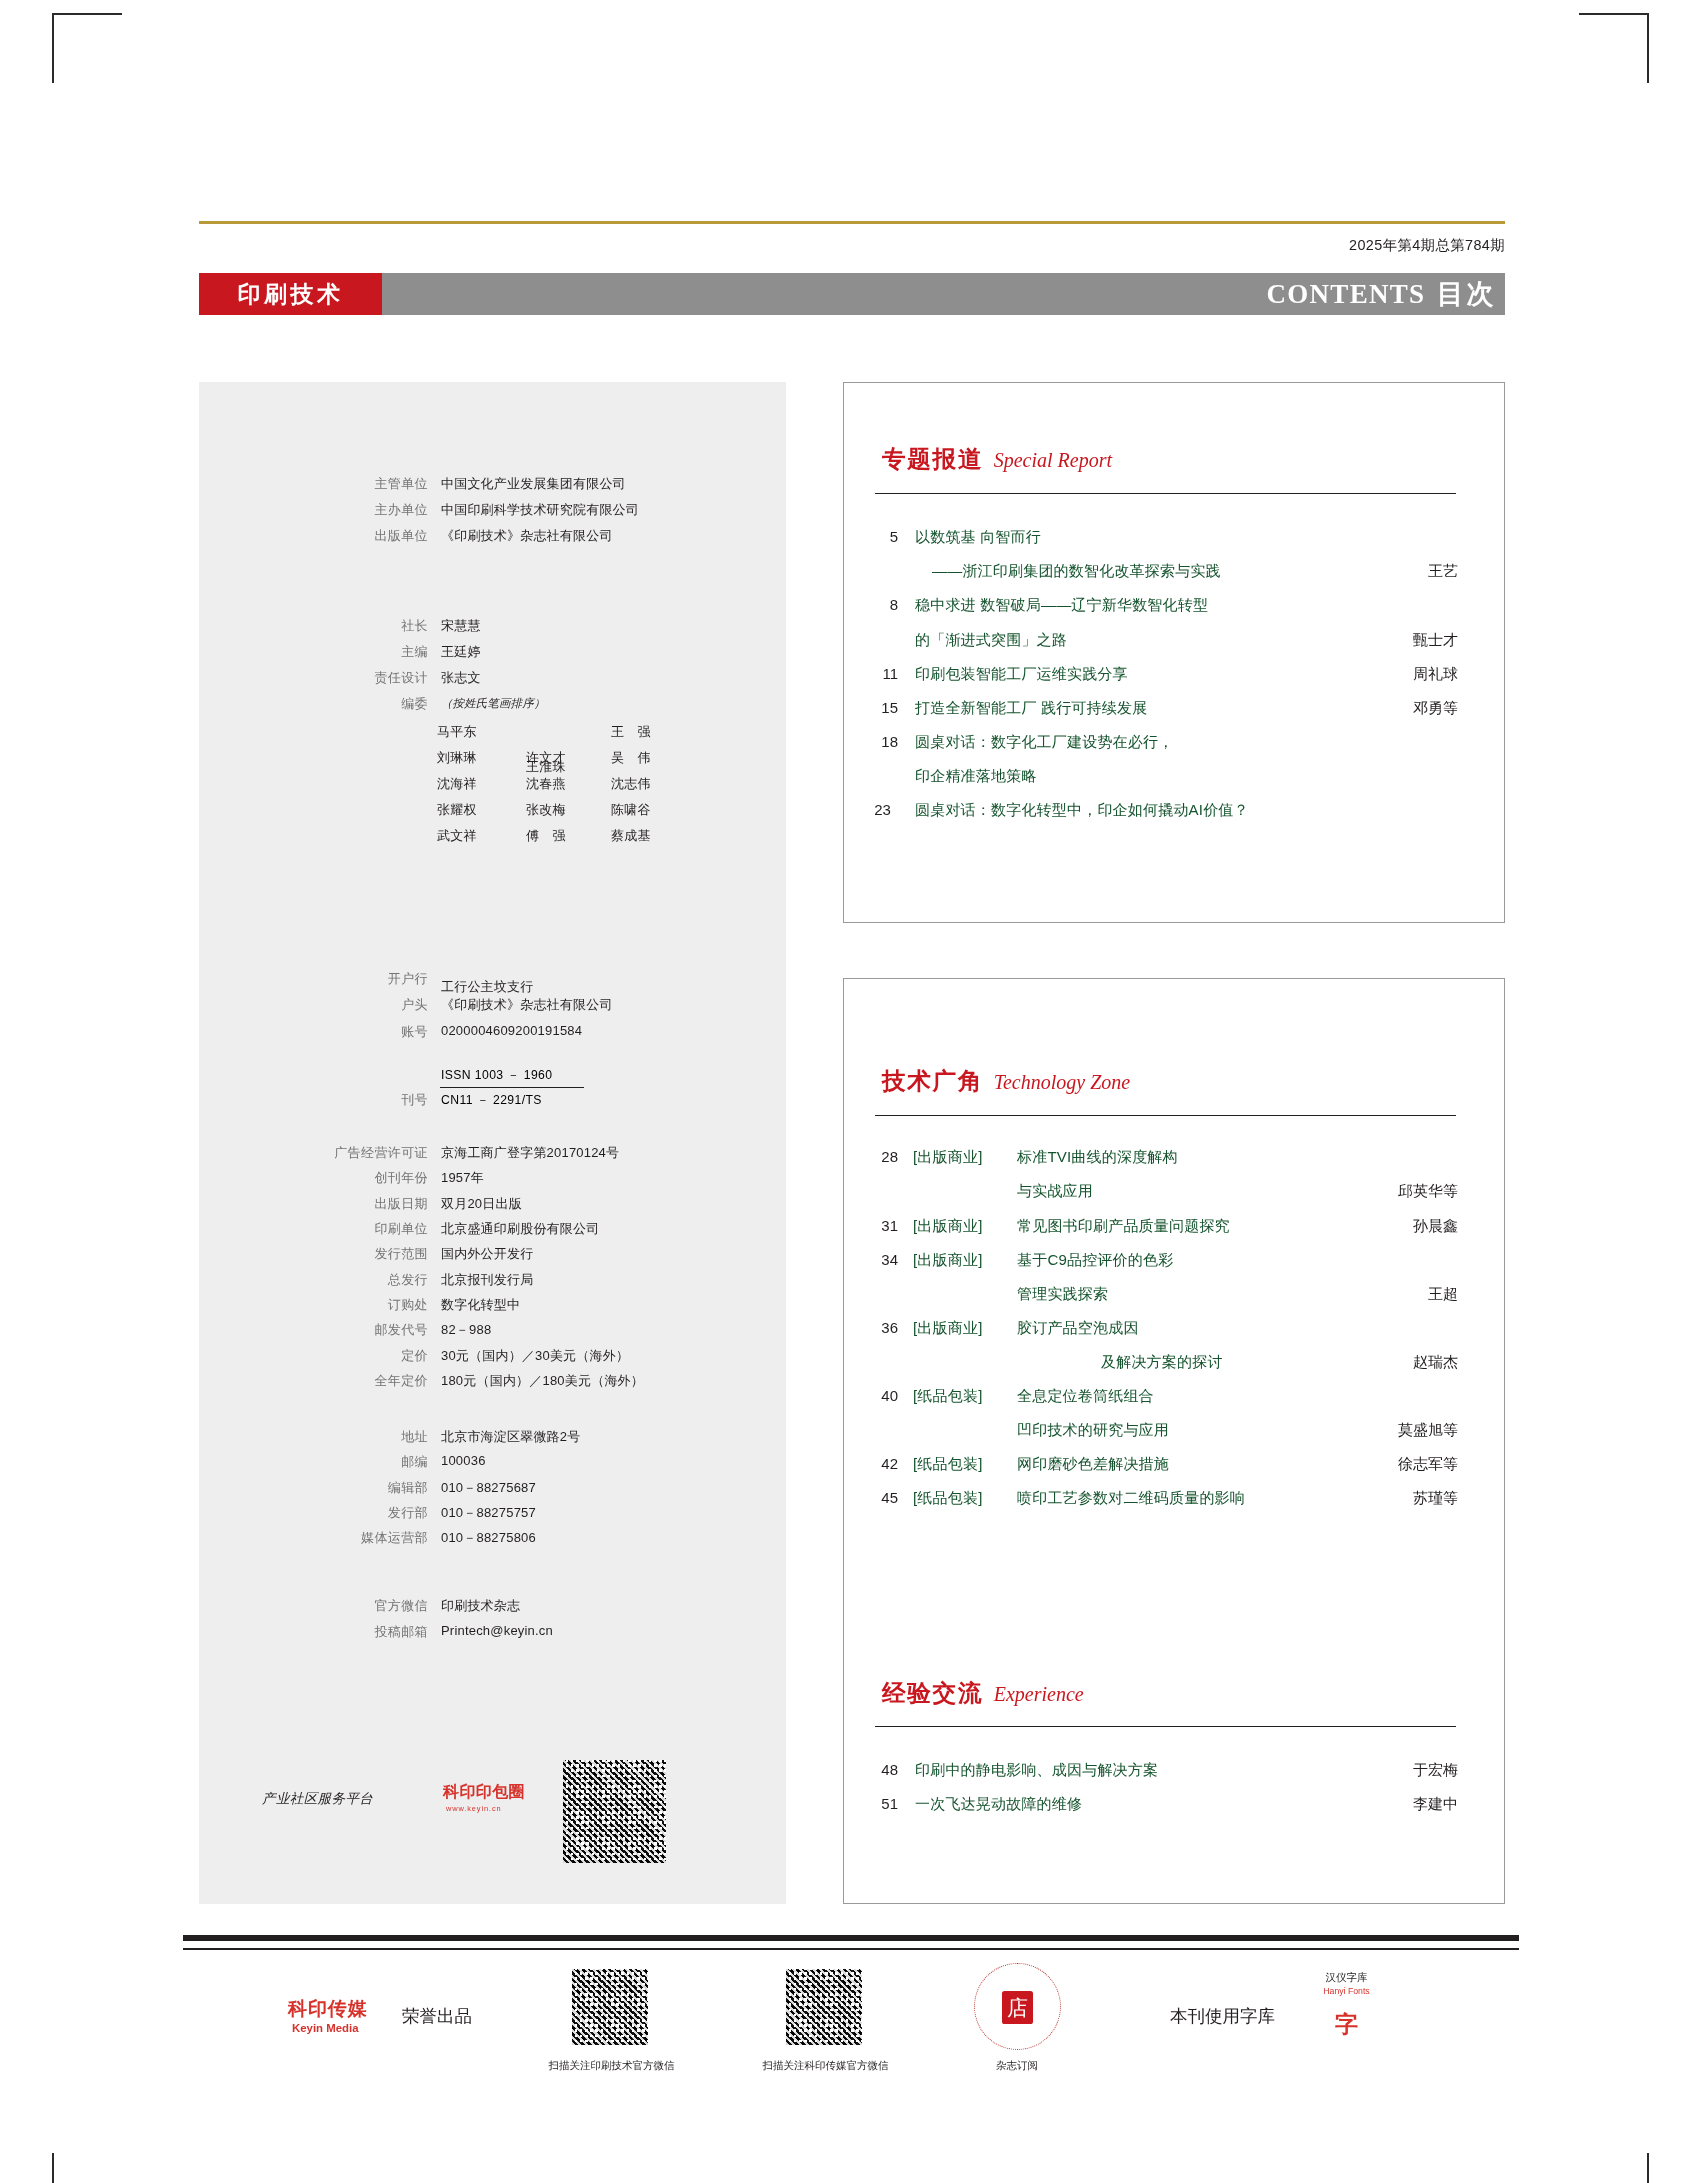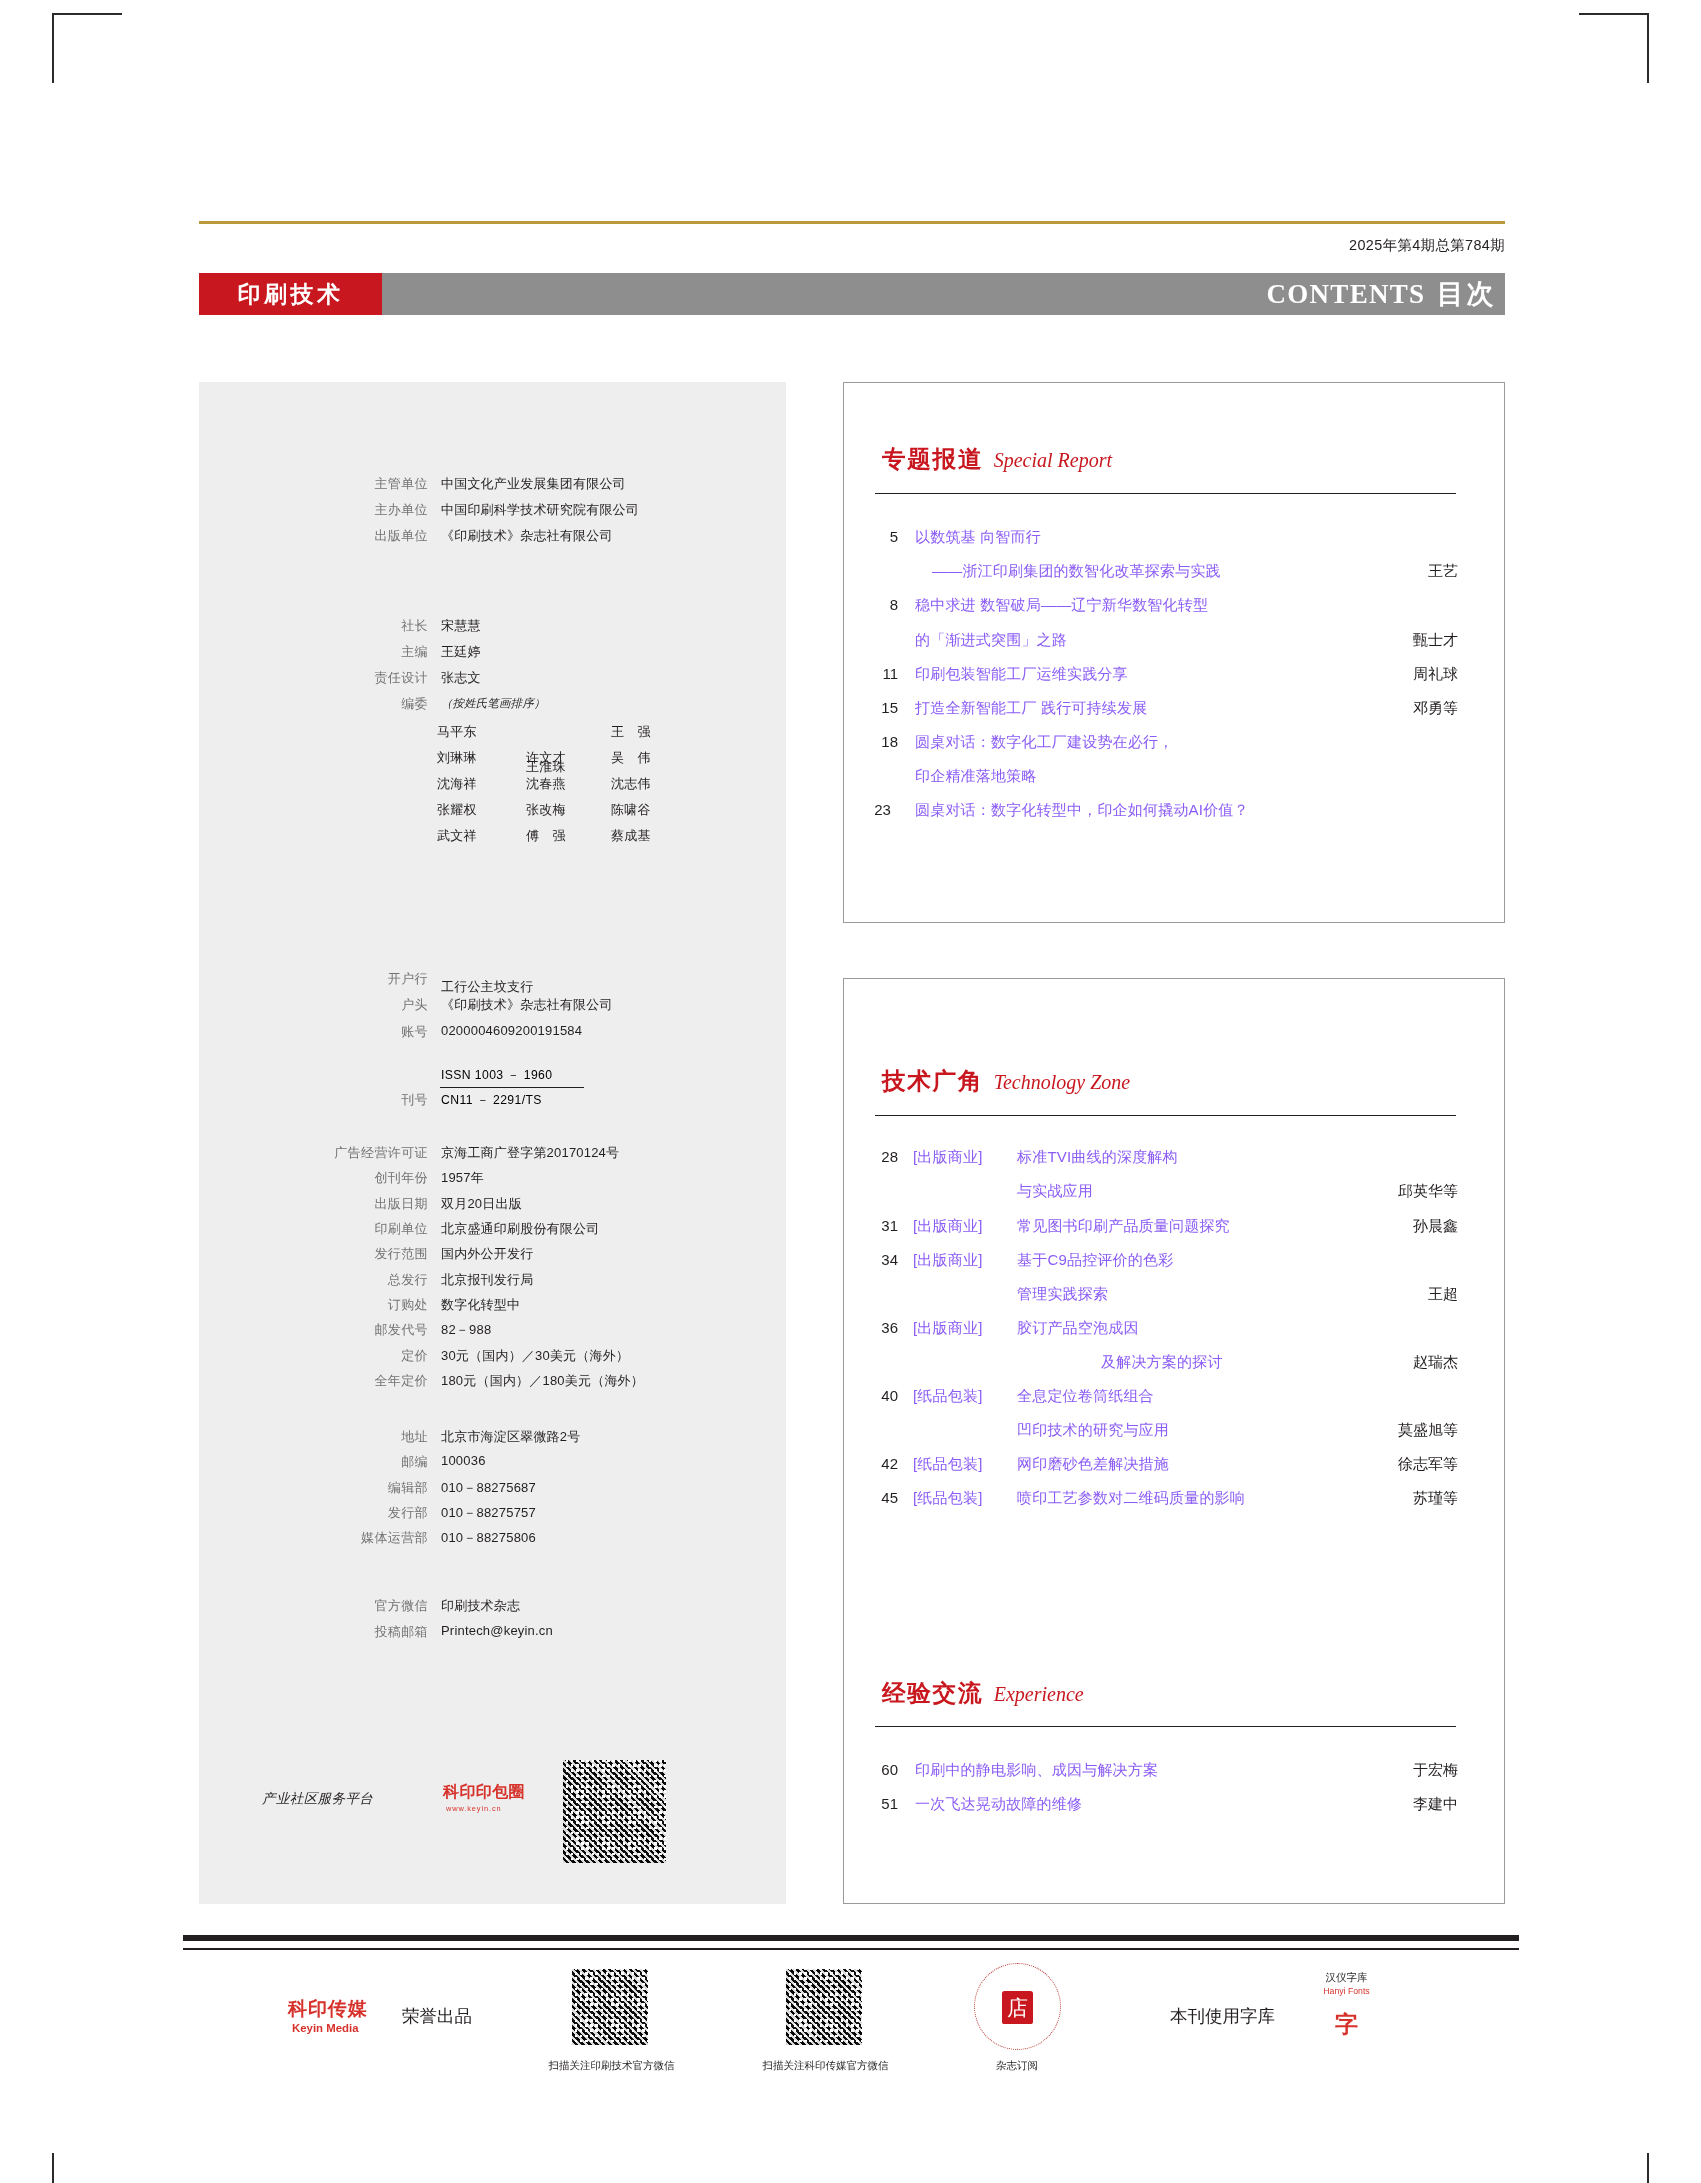--- a/index.html
+++ b/index.html
@@ -191,21 +191,21 @@
     margin-top: 7px;
   }
   .sec-rule {
     position: absolute;
     height: 1.3px;
     background: #231f20;
   }
   .toc-item {
     position: absolute;
     font-size: 15px;
-    color: #8b5cf6;
+    color: #14532d;
     white-space: nowrap;
     letter-spacing: 0.2px;
   }
   .toc-page {
     position: absolute;
     font-size: 15px;
     color: #231f20;
     width: 31px;
     text-align: right;
     font-family: "Liberation Sans", sans-serif;
@@ -469,21 +469,21 @@
   <div class="toc-page" style="left:867px;top:1489px;">45</div>
   <div class="toc-item" style="left:913px;top:1489px;">[纸品包装]</div>
   <div class="toc-item" style="left:1017px;top:1489px;">喷印工艺参数对二维码质量的影响</div>
   <div class="toc-author" style="left:1336px;top:1489px;width:122px;">苏瑾等</div>
 
   <div class="sec-title" style="left:882px;top:1677px;">
     <span>经验交流</span><span class="sec-title-en">Experience</span>
   </div>
   <div class="sec-rule" style="left:875px;top:1726px;width:581px;"></div>
 
-  <div class="toc-page" style="left:867px;top:1761px;">60</div>
+  <div class="toc-page" style="left:867px;top:1761px;">48</div>
   <div class="toc-item" style="left:915px;top:1761px;">印刷中的静电影响、成因与解决方案</div>
   <div class="toc-author" style="left:1349px;top:1761px;width:109px;">于宏梅</div>
 
   <div class="toc-page" style="left:867px;top:1795px;">51</div>
   <div class="toc-item" style="left:915px;top:1795px;">一次飞达晃动故障的维修</div>
   <div class="toc-author" style="left:1349px;top:1795px;width:109px;">李建中</div>
 
   <div class="footer-rule" style="top:1935px;height:6.1px;"></div>
   <div class="footer-rule" style="top:1948px;height:2.2px;"></div>
 

